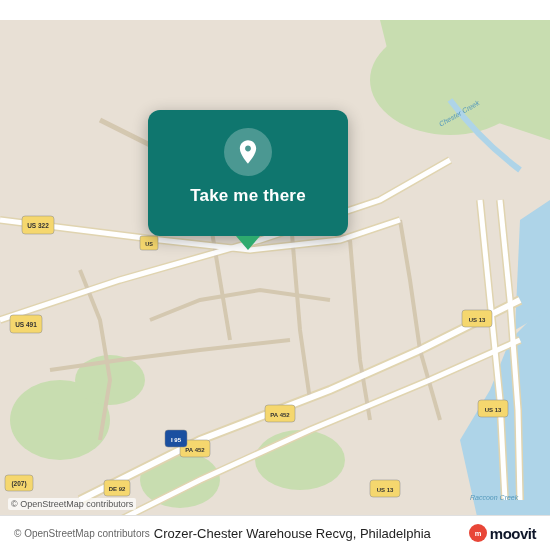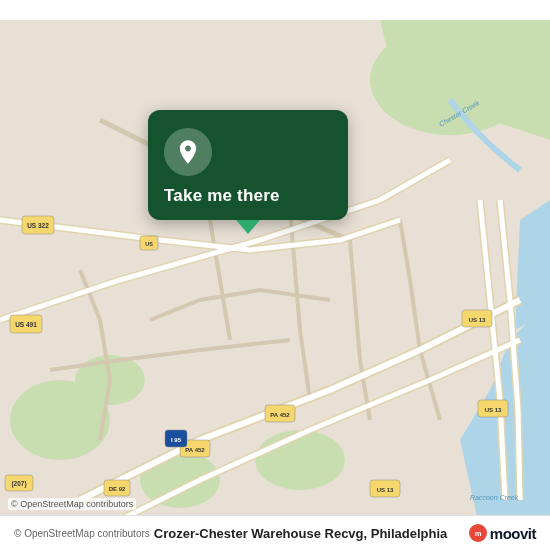--- a/index.html
+++ b/index.html
@@ -24,26 +24,26 @@
       height: 100%;
       position: absolute;
       top: 0; left: 0;
     }
 
     #popup-card {
       position: absolute;
       top: 110px;
       left: 148px;
       width: 200px;
-      background: #14532d;
+      background: #0f766e;
       border-radius: 12px;
-      padding: 18px 16px 14px;
+      padding: 18px 16px 30px;
       display: flex;
       flex-direction: column;
-      align-items: flex-start;
+      align-items: center;
       box-shadow: 0 4px 16px rgba(0,0,0,0.3);
       z-index: 10;
     }
 
     #popup-card::after {
       content: '';
       position: absolute;
       bottom: -14px;
       left: 50%;
       transform: translateX(-50%);
@@ -91,21 +91,21 @@
     }
 
     #attribution {
       font-size: 10px;
       color: #666;
     }
 
     #place-name {
       font-size: 13px;
       color: #222;
-      font-weight: 700;
+      font-weight: 400;
       flex: 1;
       text-align: left;
       margin-left: 4px;
     }
 
     #moovit-logo {
       display: flex;
       align-items: center;
       gap: 3px;
     }

